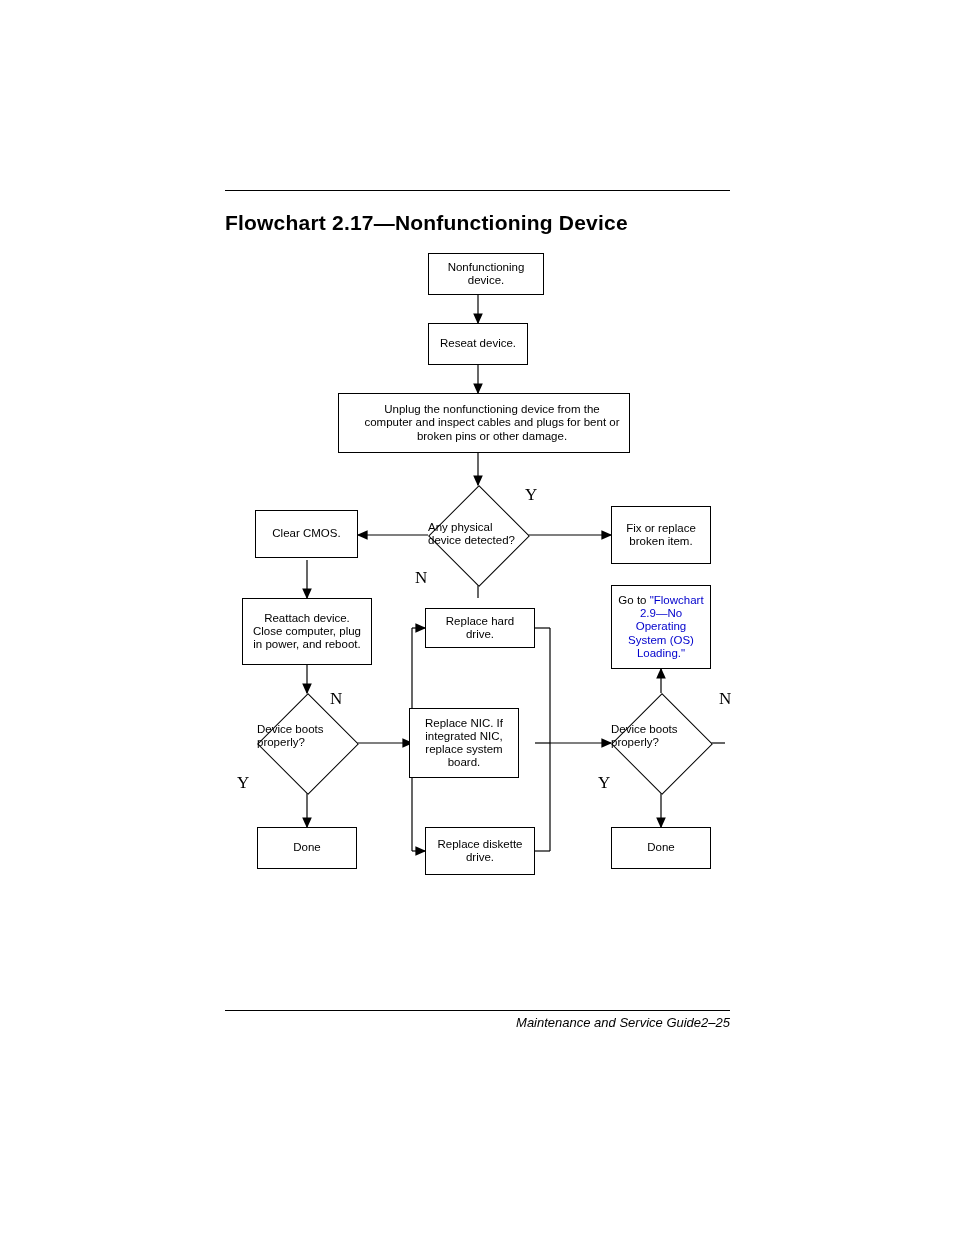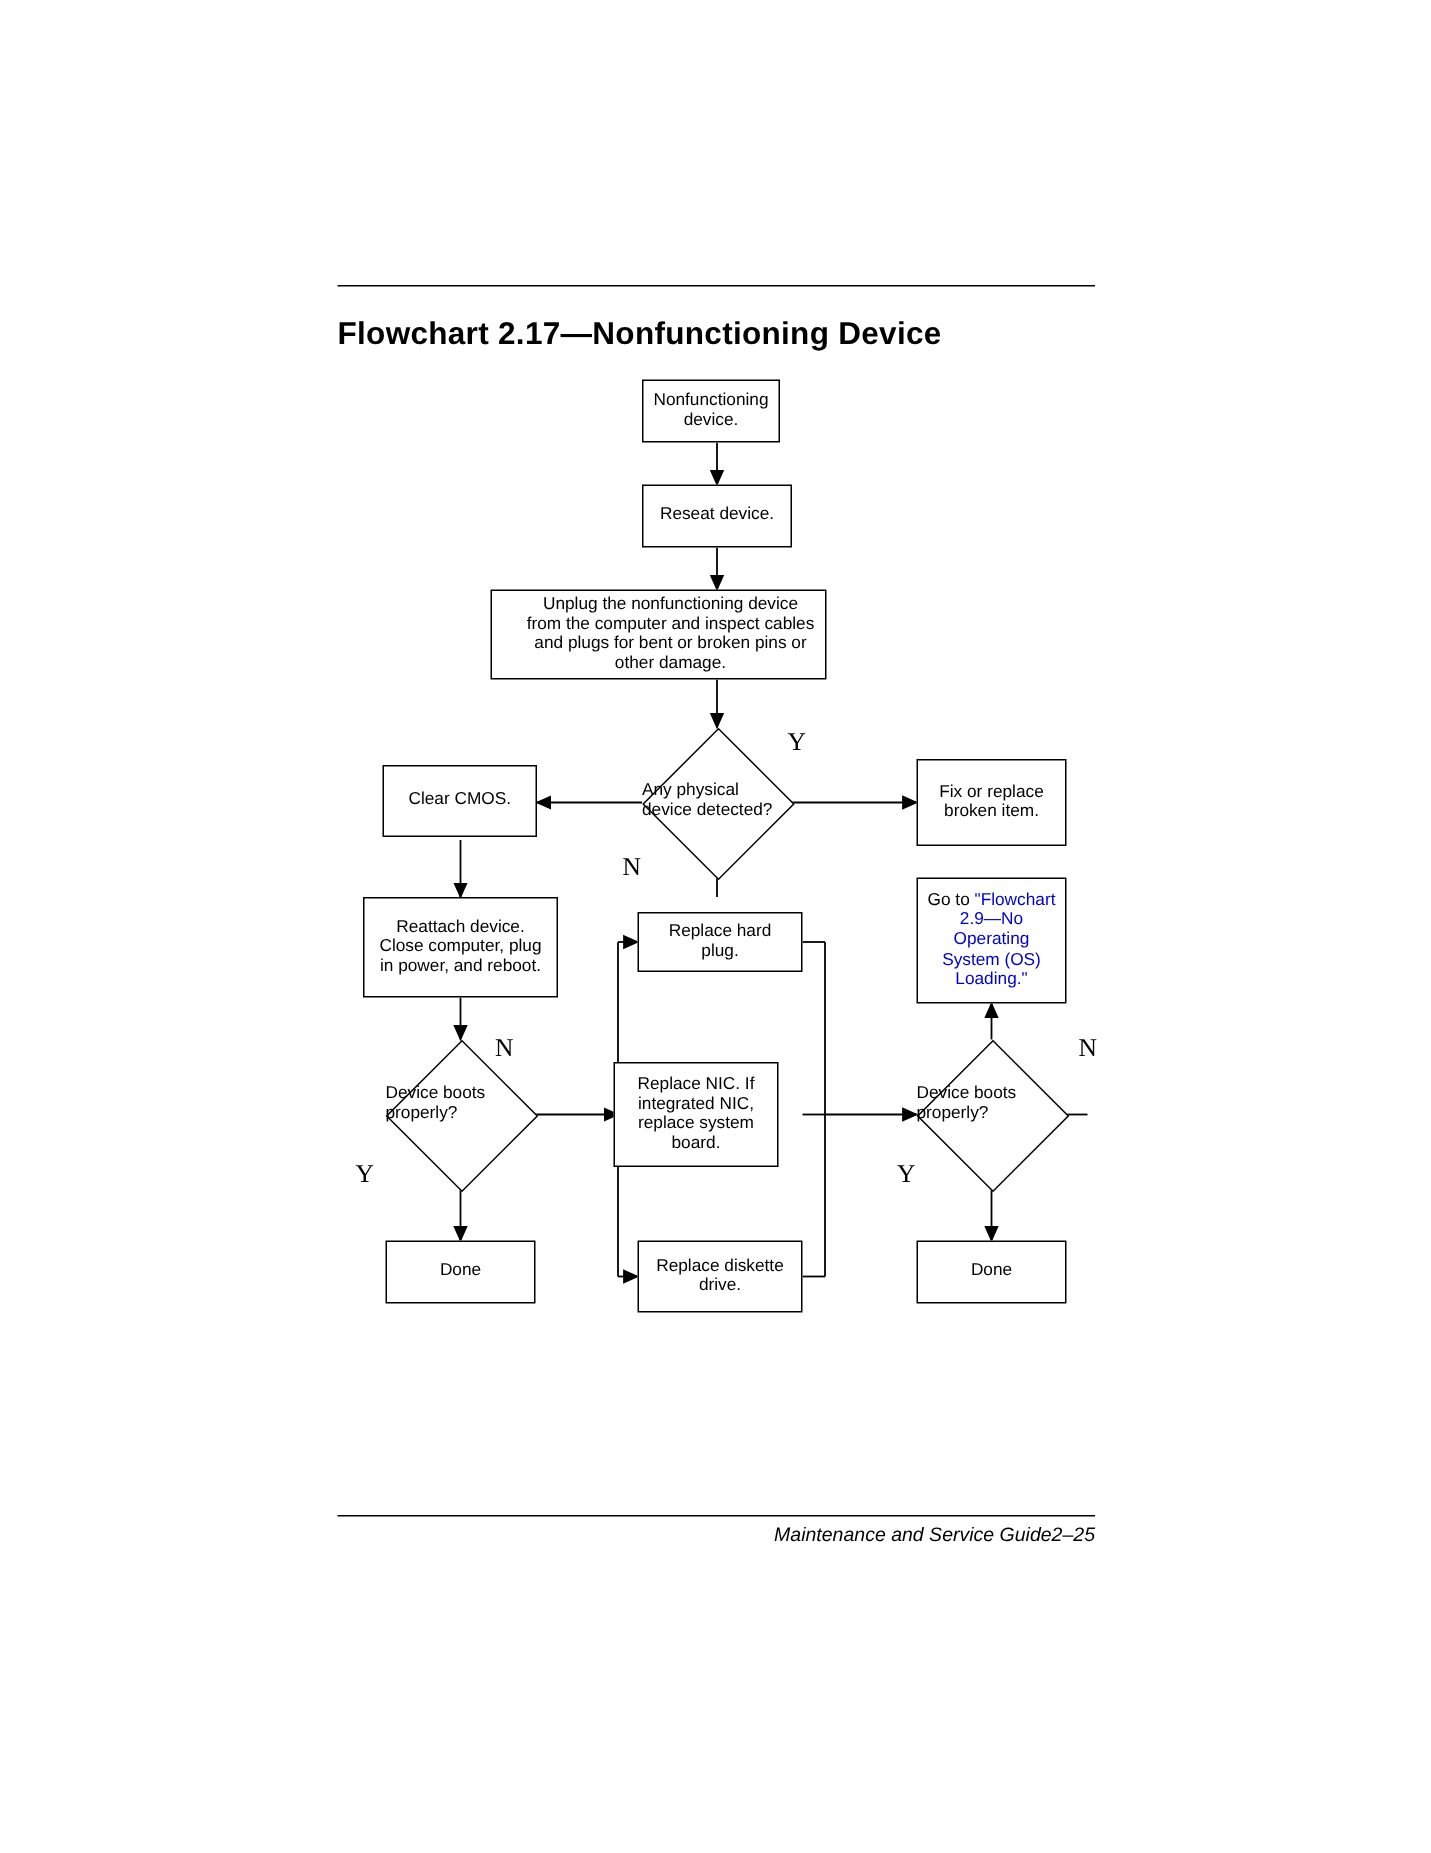--- a/index.html
+++ b/index.html
@@ -138,43 +138,43 @@
       <line x1="325" y1="375" x2="325" y2="598" stroke="#000" stroke-width="1.2"></line>
       <line x1="325" y1="490" x2="386" y2="490" stroke="#000" stroke-width="1.2" marker-end="url(#ah)"></line>
 
       <line x1="436" y1="540" x2="436" y2="574" stroke="#000" stroke-width="1.2" marker-end="url(#ah)"></line>
 
       <line x1="436" y1="440" x2="436" y2="416" stroke="#000" stroke-width="1.2" marker-end="url(#ah)"></line>
 
       <line x1="486" y1="490" x2="500" y2="490" stroke="#000" stroke-width="1.2"></line>
     </svg>
 
-    <div class="box" style="left:203px; top:0px; width:92px; height:42px;">Nonfunctioning device.</div>
+    <div class="box" style="left:203px; top:0px; width:116px; height:42px;">Nonfunctioning device.</div>
 
     <div class="box" style="left:203px; top:70px; width:100px; height:42px;">Reseat device.</div>
 
-    <div class="box" style="left:102px; top:140px; width:224px; height:60px;padding-left:22px;">Unplug the nonfunctioning device from the computer and inspect cables and plugs for bent or broken pins or other damage.</div>
+    <div class="box" style="left:113px; top:140px; width:292px; height:60px;padding-left:22px;">Unplug the nonfunctioning device from the computer and inspect cables and plugs for bent or broken pins or other damage.</div>
 
     <div class="diamond" style="left:218px; top:247px; width:70px; height:70px;"></div>
     <div class="diamond-label" style="left:203px; top:268px;">Any physical device detected?</div>
 
     <div class="box" style="left:30px; top:257px; width:103px; height:48px;">Clear CMOS.</div>
 
     <div class="box" style="left:386px; top:253px; width:100px; height:58px;">Fix or replace broken item.</div>
 
     <div class="box" style="left:386px; top:332px; width:100px; height:84px;">
       <span>
         <span>Go to </span>
         <span class="link">"Flowchart 2.9—No Operating System (OS) Loading."</span>
       </span>
     </div>
 
     <div class="box" style="left:17px; top:345px; width:130px; height:67px;">Reattach device. Close computer, plug in power, and reboot.</div>
 
-    <div class="box" style="left:200px; top:355px; width:110px; height:40px;">Replace hard plug.</div>
+    <div class="box" style="left:200px; top:355px; width:110px; height:40px;">Replace hard drive.</div>
 
     <div class="box" style="left:184px; top:455px; width:110px; height:70px;">Replace NIC. If integrated NIC, replace system board.</div>
 
     <div class="box" style="left:200px; top:574px; width:110px; height:48px;">Replace diskette drive.</div>
 
     <div class="diamond" style="left:47px; top:455px; width:70px; height:70px;"></div>
     <div class="diamond-label" style="left:32px; top:470px;">Device boots properly?</div>
 
     <div class="diamond" style="left:401px; top:455px; width:70px; height:70px;"></div>
     <div class="diamond-label" style="left:386px; top:470px;">Device boots properly?</div>

